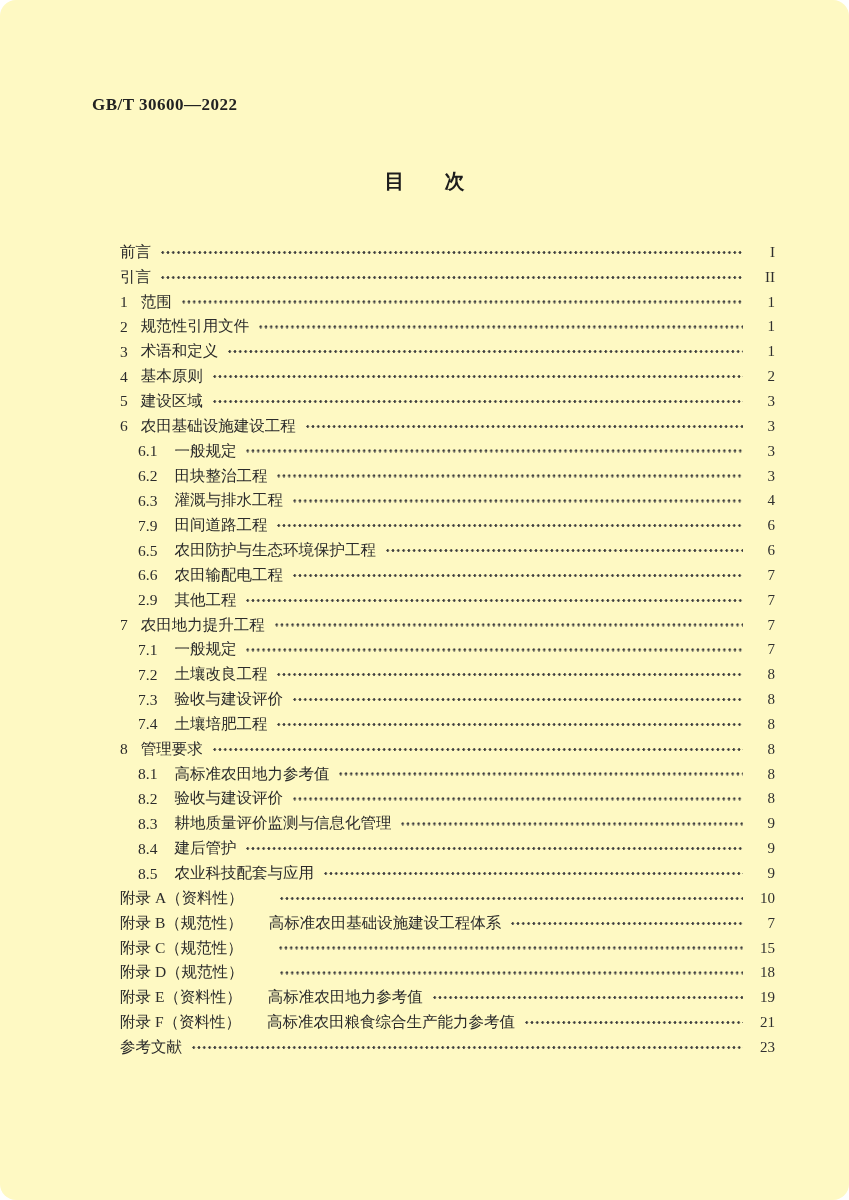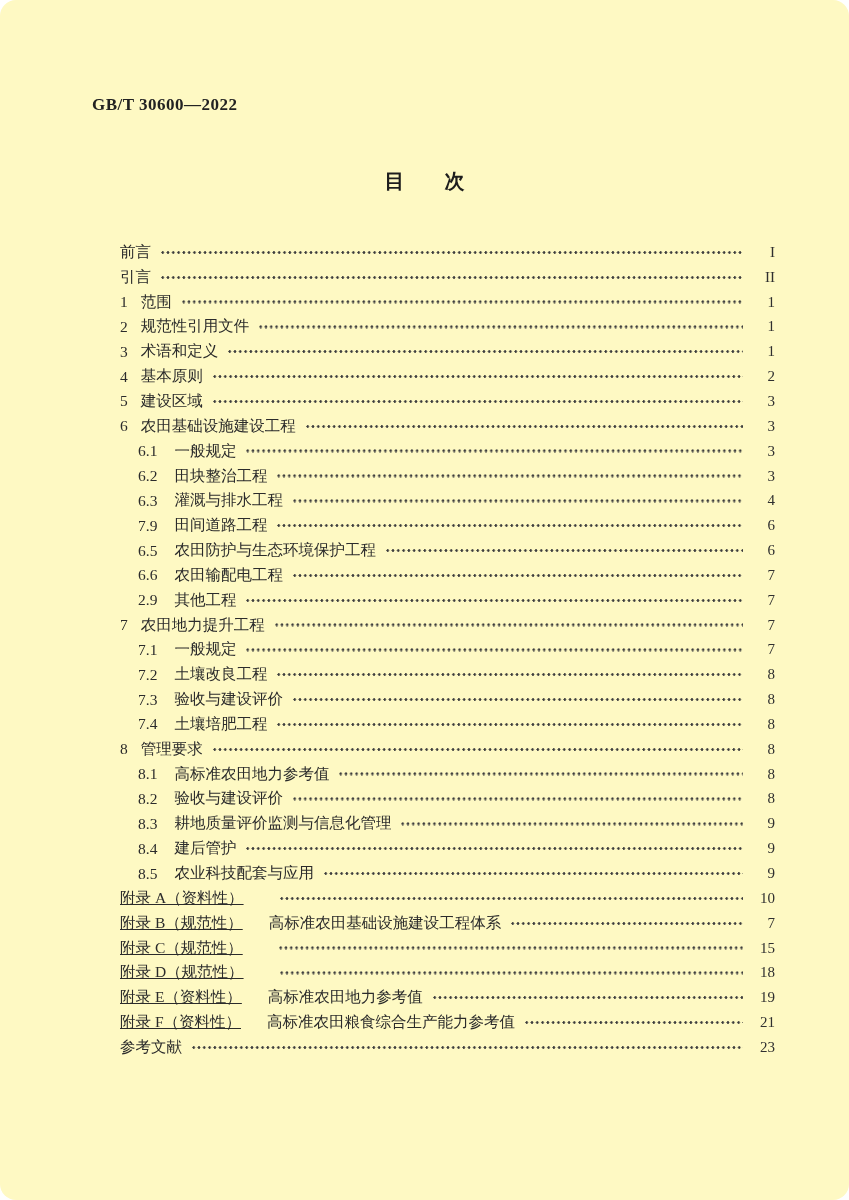--- a/index.html
+++ b/index.html
@@ -57,21 +57,20 @@
   .toc-row .num {
     margin-right: 13px;
     white-space: pre;
     flex: none;
   }
   .toc-row.level-1 .num {
     margin-right: 17px;
   }
   .toc-row.appendix .num {
     margin-right: 26px;
-    text-decoration: underline;
   }
   .toc-row .label {
     white-space: pre;
     flex: none;
   }
   .toc-row .dots {
     flex: 1 1 auto;
     height: 3.4px;
     margin: 0 8px 0 10px;
     background-image: radial-gradient(circle at 1.7px 1.7px, #3c3c3c 1.15px, transparent 1.55px);

